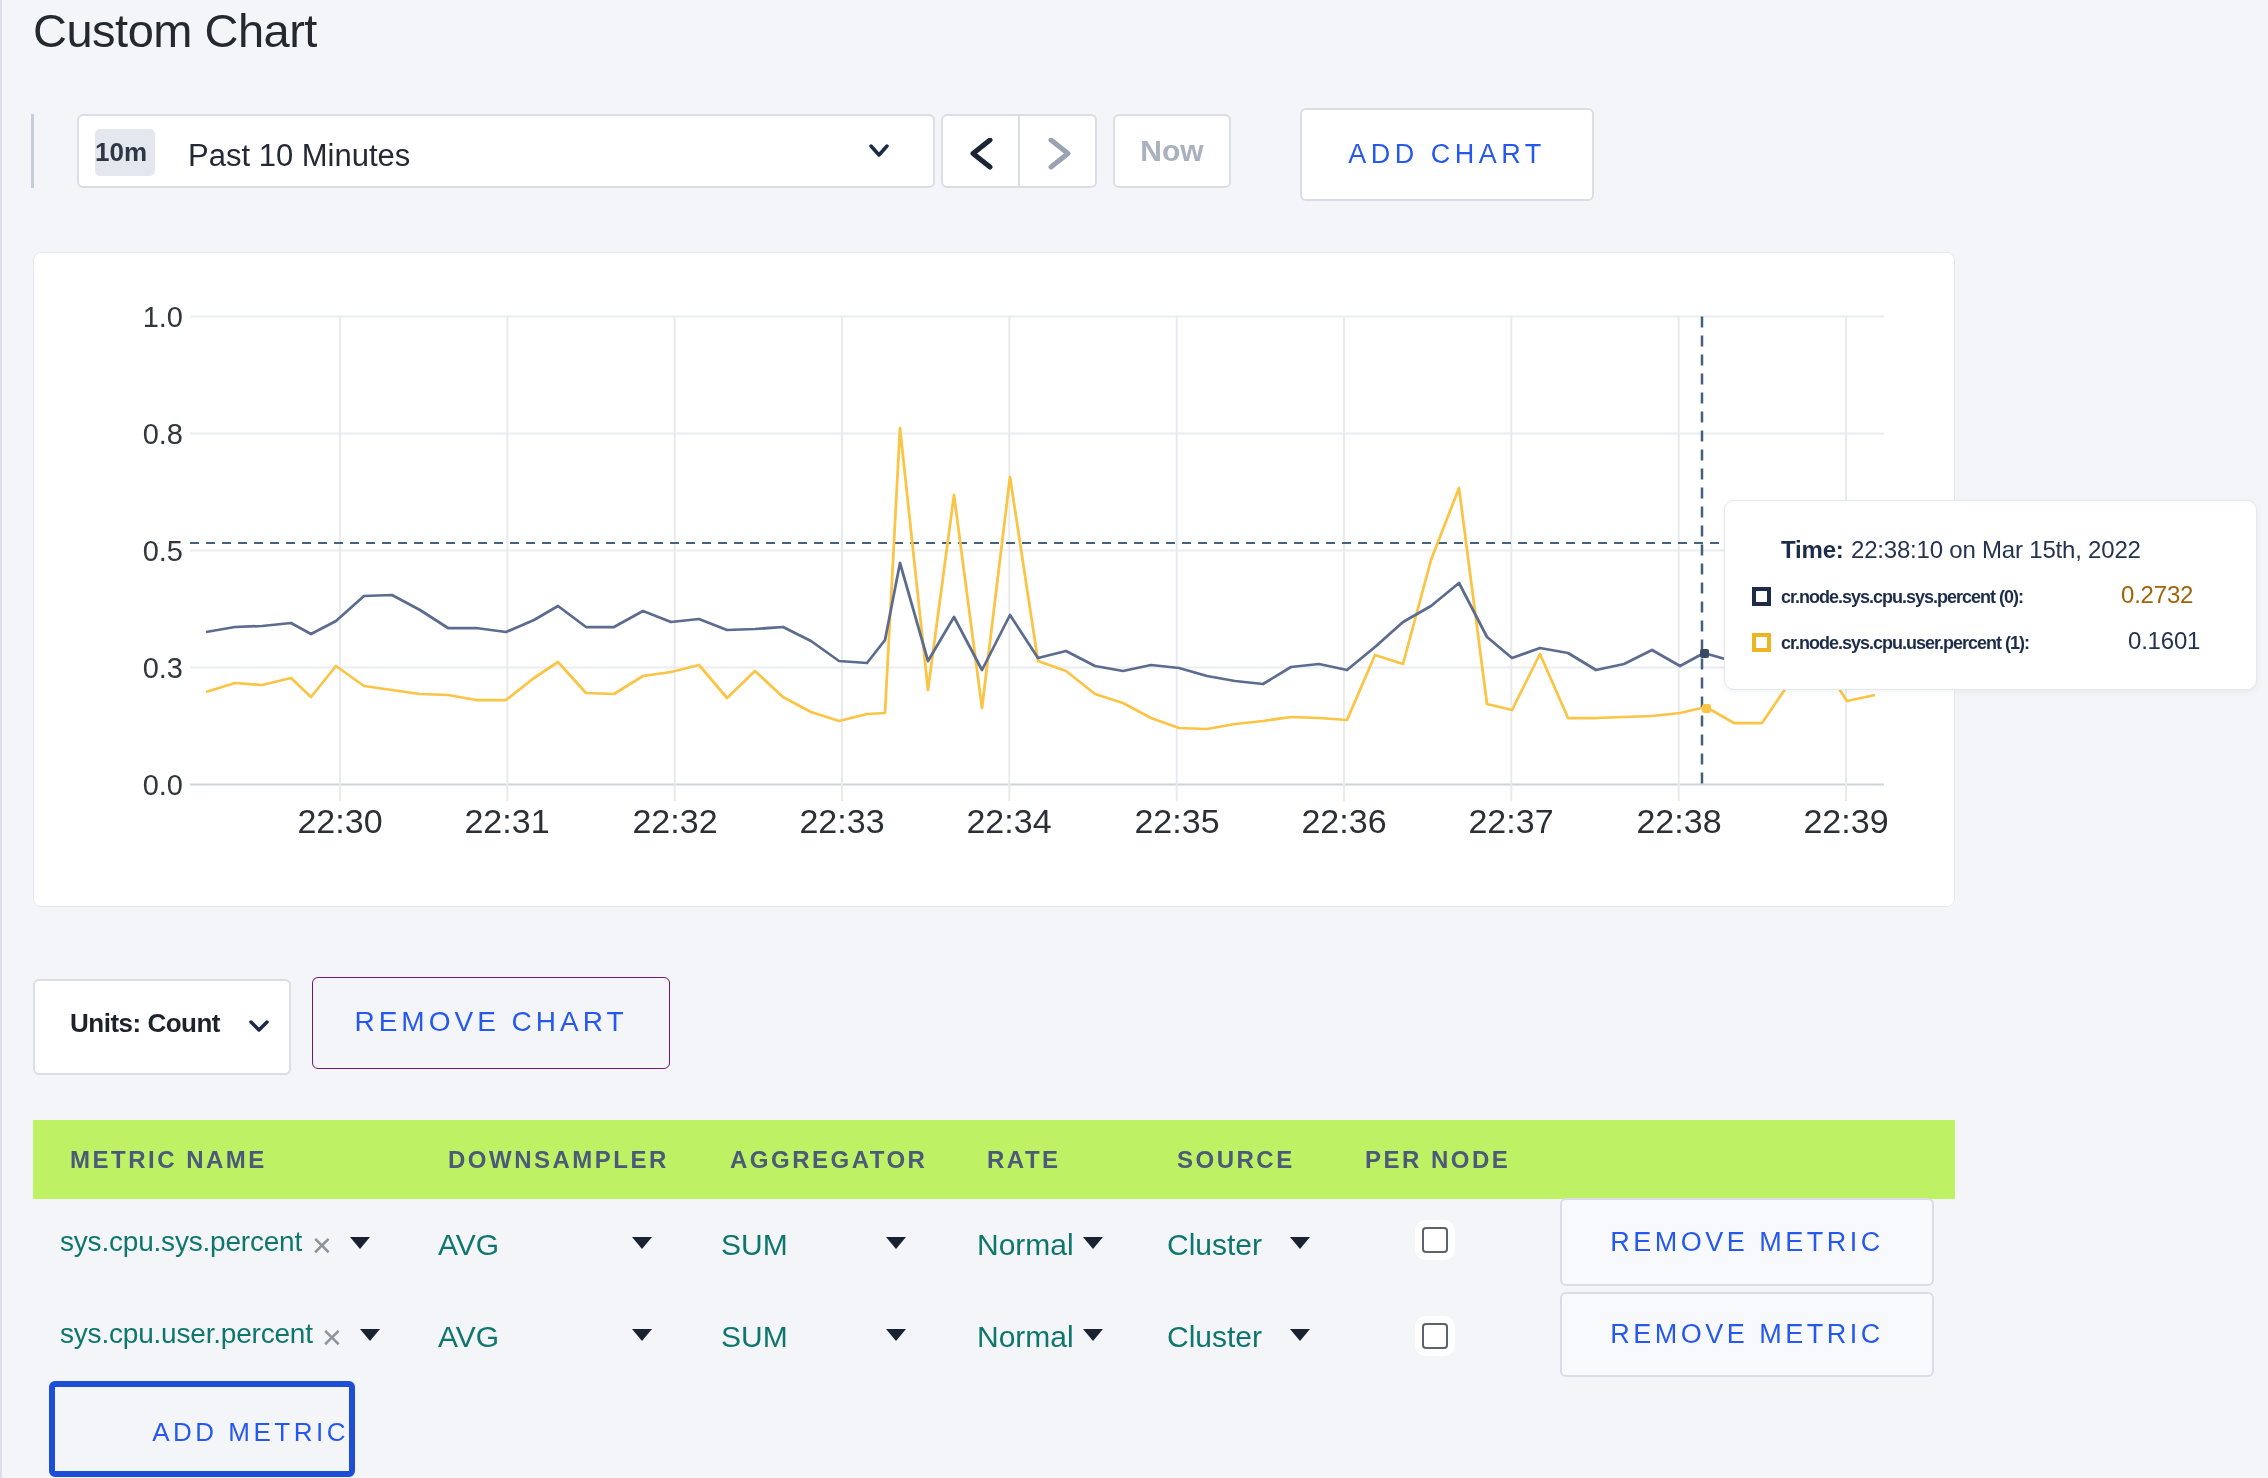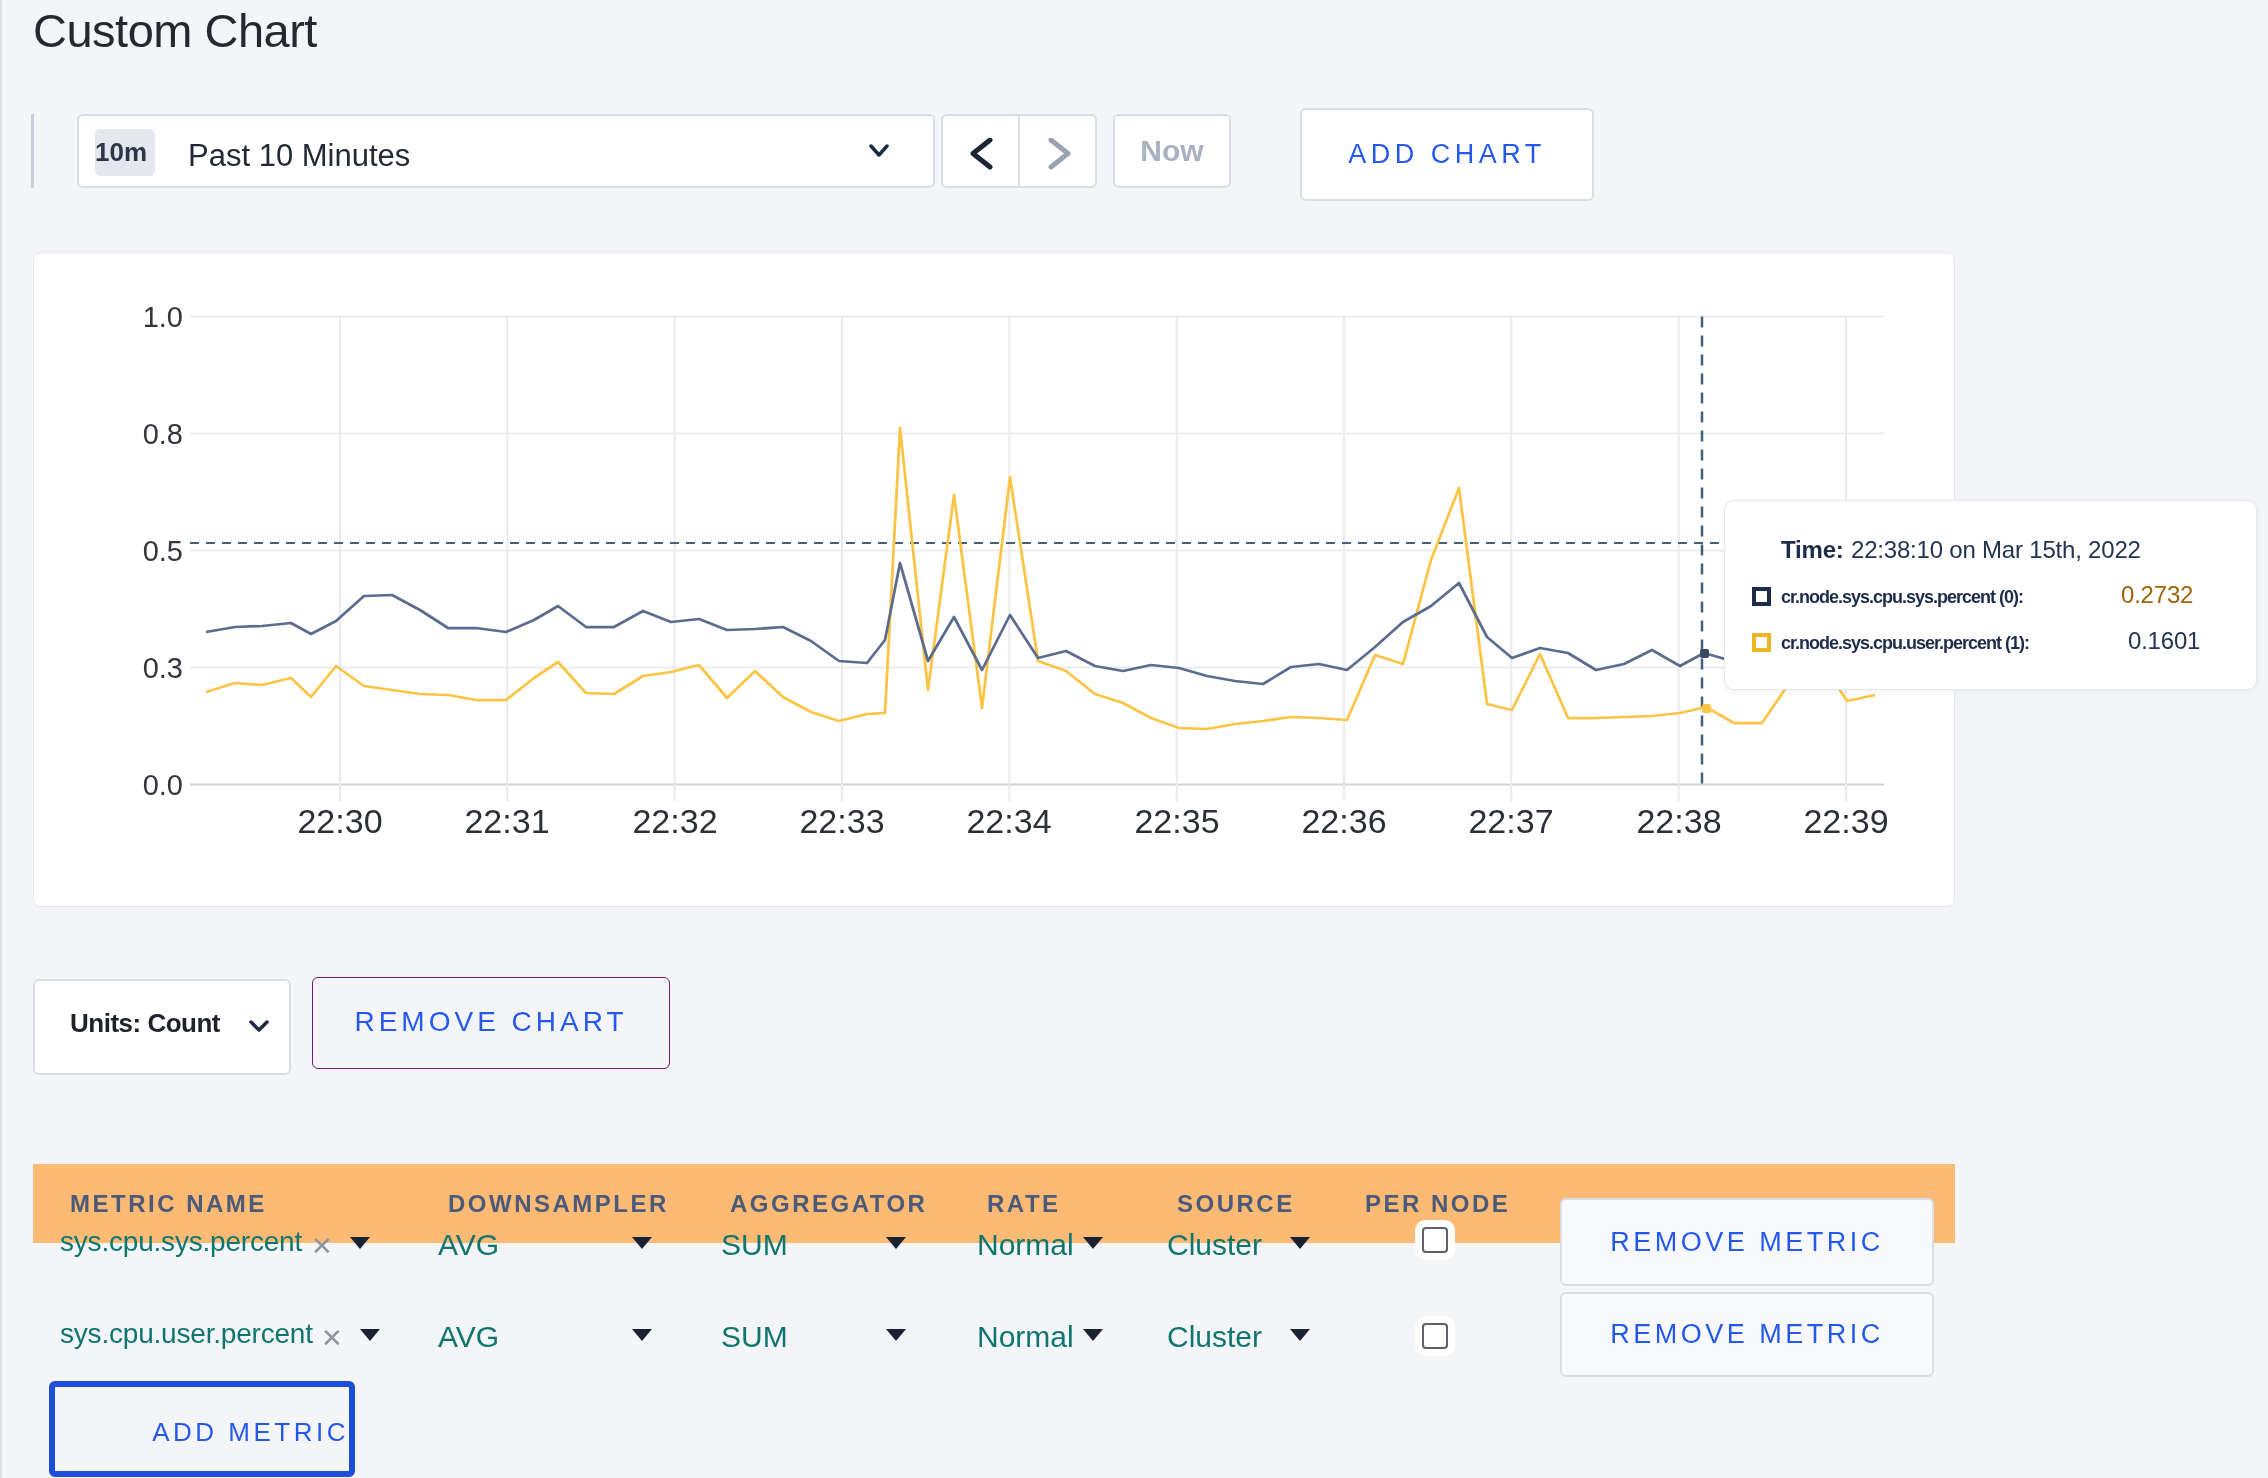--- a/index.html
+++ b/index.html
@@ -21,21 +21,21 @@
               font-size:27px; letter-spacing:4.5px; text-align:center; line-height:89px; }
   .card { left:33px; top:252px; width:1922px; height:655px; background:#fff; border:1px solid #e5e8ee; border-radius:8px; }
   .tooltip { left:1724px; top:500px; width:533px; height:190px; background:#ffffff;
              border:1px solid #e4e7ed; border-radius:10px; box-shadow:0 2px 6px rgba(40,50,70,0.06); }
   .ttrow { position:absolute; font-size:24px; color:#1d2c49; white-space:nowrap; letter-spacing:-0.2px; }
   .ttlabel { font-size:18px; letter-spacing:-1px; }
   .sw { display:inline-block; width:19px; height:19px; border:4px solid #1d2c49; vertical-align:-3px; margin-right:10px; }
   .unitsbtn { left:33px; top:979px; width:258px; height:96px; background:#fff; border:2px solid #d9dde6; border-radius:6px; }
   .removechart { left:312px; top:977px; width:358px; height:92px; border:1px solid #701a75; border-radius:6px;
                  font-size:28px; letter-spacing:4px; text-align:center; line-height:88px; }
-  .thead { left:33px; top:1164px; width:1922px; height:79px; background:#fdba74;text-align:center; }
+  .thead { left:33px; top:1120px; width:1922px; height:79px; background:#bef264;text-align:center; }
   .th { position:absolute; top:26px; font-size:24px; font-weight:bold; letter-spacing:2.5px; color:#4a5a78; }
   .cell { position:absolute; font-size:30px; color:#0f766e; white-space:nowrap; }
   .tri { position:absolute; width:0; height:0; border-left:10px solid transparent; border-right:10px solid transparent; border-top:12px solid #1a2232; }
   .x { position:absolute; font-size:26px; color:#8e939c; }
   .cb { position:absolute; width:26px; height:26px; border:2px solid #5d6169; border-radius:4px; background:#fff; box-shadow:0 0 0 7px #ffffff; }
   .rmbtn { position:absolute; left:1560px; width:374px; border:2px solid #d9dde6; border-radius:6px; background:#f8f9fc;
            font-size:27px; letter-spacing:3.5px; text-align:center; }
   .addmetric { left:49px; top:1381px; width:306px; height:96px; border:6px solid #1d4ed8; border-radius:6px;
                font-size:26px; letter-spacing:3.5px; text-align:right; line-height:90px; text-indent:0px; }
   .chev { stroke:#1c2b45; stroke-width:3.5; fill:none; stroke-linecap:round; stroke-linejoin:round; }

